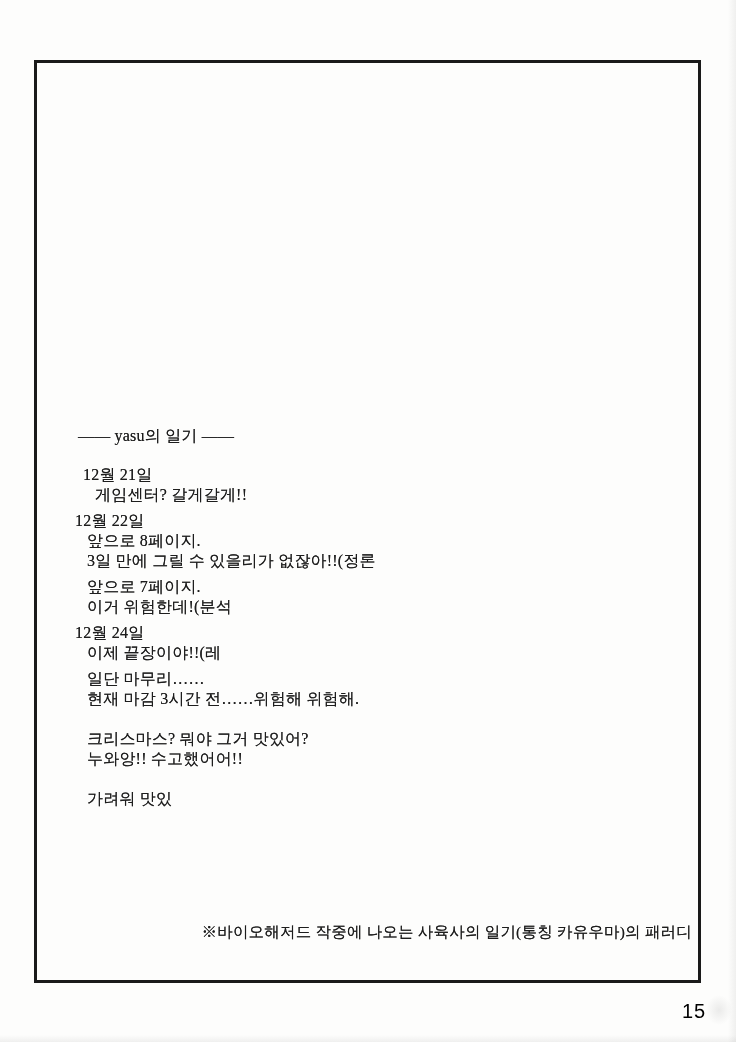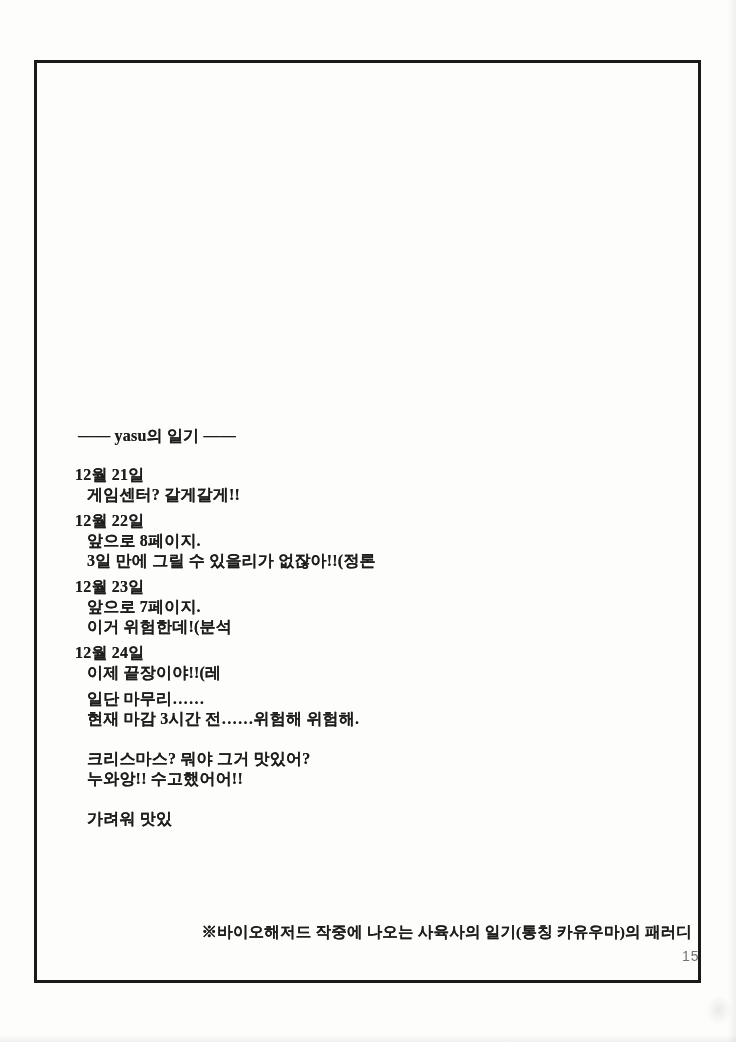--- a/index.html
+++ b/index.html
@@ -31,58 +31,57 @@
     border-radius: 50%;
     background: radial-gradient(closest-side, rgba(150,150,150,0.18), rgba(150,150,150,0));
     pointer-events: none;
   }
   .frame {
     position: absolute;
     left: 34px; top: 60px;
     width: 661px; height: 917px;
     border: 3px solid #1a1a1a;
     background: transparent;
-    font-weight: bold;
   }
   .diary {
     position: absolute;
     left: 38px;   
     top: 363px;   
     font-size: 16px;
     line-height: 20px;
     letter-spacing: 0.2px;
     text-shadow: 0 0 0.6px rgba(20,20,20,0.75);
     white-space: nowrap;
   }
   .diary-title {
     margin-left: 3px;
     margin-bottom: 19px;
     font-size: 16px;
   }
   .entry { margin-top: 6px; }
-  .entry:first-child { margin-top: 0; }
+  .entry:first-child { margin-top: 0; margin-left: 8px; }
   .entry-date { }
   .entry-line { padding-left: 12px; }
   .entry-line.spacer { height: 20px; }
   .footnote {
     position: absolute;
     right: 6px;    
     top: 854px;    
     font-size: 15.5px;
     line-height: 30px;
     letter-spacing: 0.2px;
     text-shadow: 0 0 0.6px rgba(20,20,20,0.8);
     white-space: nowrap;
   }
   .page-number {
     position: absolute;
-    left: 682px; top: 948px;
-    font-size: 14px;
+    left: 682px; top: 1000px;
+    font-size: 20px;
     letter-spacing: 1px;
-    color: #737373;
+    color: #000000;
     font-family: "Liberation Sans", "DejaVu Sans", sans-serif;
   }
 </style>
 </head>
 <body style="--ink: #1d1d1d; background: rgb(253, 253, 252);">
 
 <div class="sheet">
 
   <div class="frame">
 
@@ -92,21 +91,20 @@
           <div class="entry">
             <div class="entry-date">12월 21일</div>
             <div class="entry-line">게임센터? 갈게갈게!!</div>
           </div>
           <div class="entry">
             <div class="entry-date">12월 22일</div>
             <div class="entry-line">앞으로 8페이지.</div>
             <div class="entry-line">3일 만에 그릴 수 있을리가 없잖아!!(정론</div>
           </div>
           <div class="entry">
-            <div class="entry-date">12월 23일</div>
             <div class="entry-line">앞으로 7페이지.</div>
             <div class="entry-line">이거 위험한데!(분석</div>
           </div>
           <div class="entry">
             <div class="entry-date">12월 24일</div>
             <div class="entry-line">이제 끝장이야!!(레</div>
           </div>
           <div class="entry">
             <div class="entry-line">일단 마무리……</div>
             <div class="entry-line">현재 마감 3시간 전……위험해 위험해.</div>

